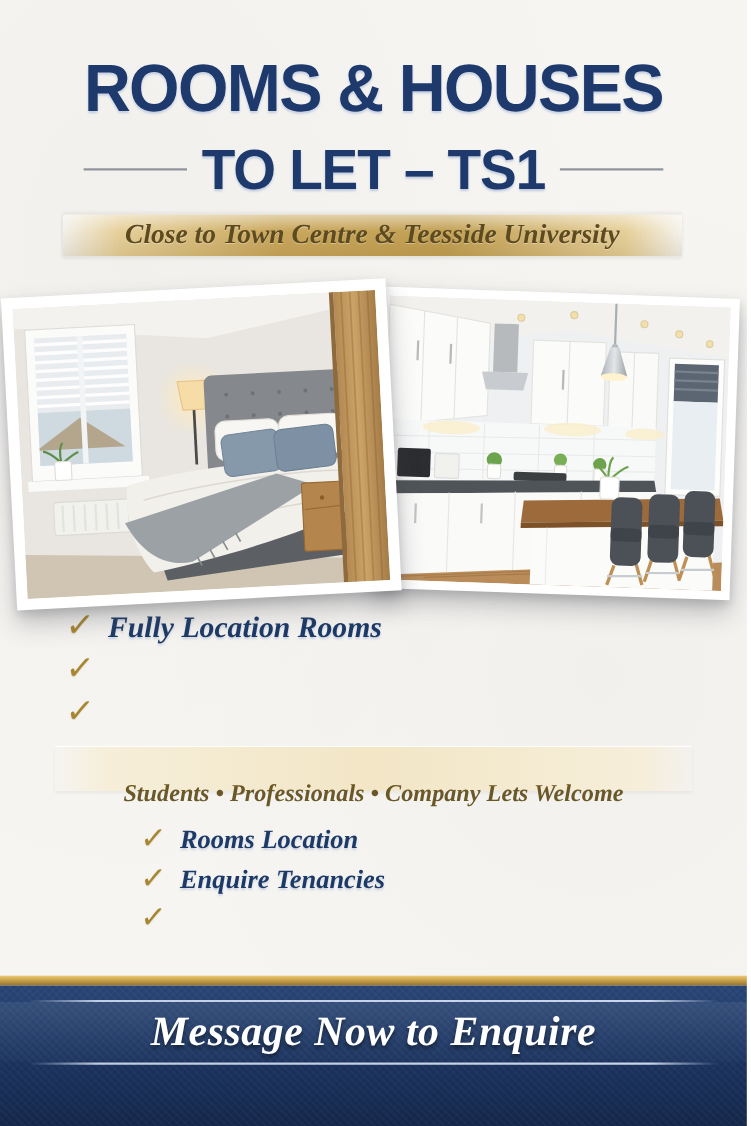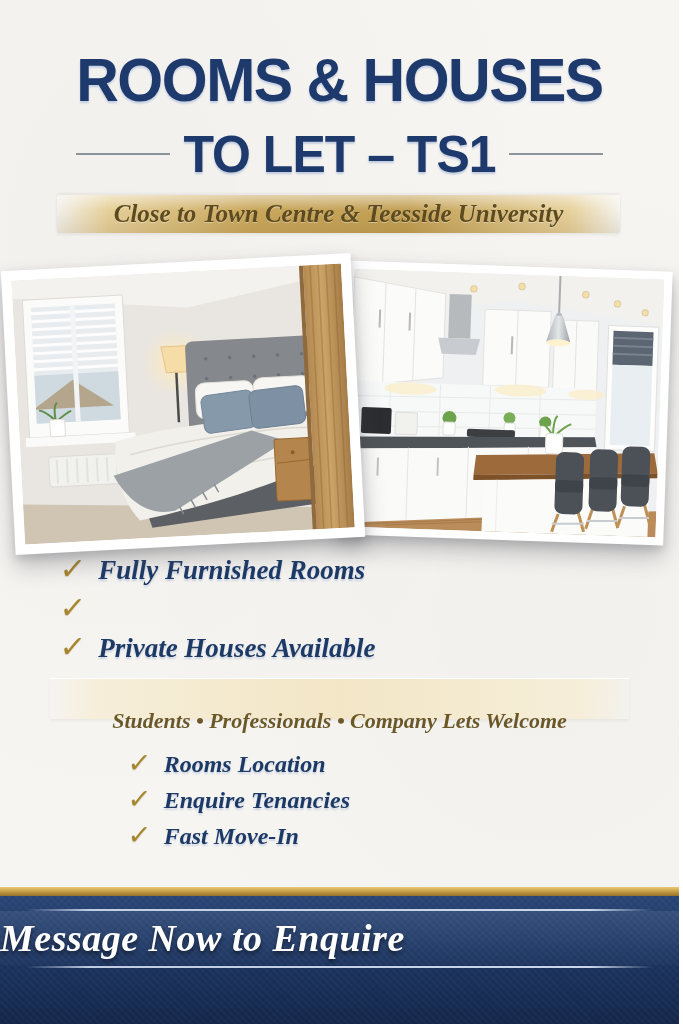--- a/index.html
+++ b/index.html
@@ -98,21 +98,21 @@
     background:linear-gradient(180deg, rgba(255,255,255,0.08), rgba(255,255,255,0.02));
   }
   .fline{
     position:absolute;left:26px;right:26px;height:2px;border-radius:2px;
     background:linear-gradient(90deg, rgba(220,231,248,0) 0%, rgba(220,231,248,0.85) 10%, rgba(220,231,248,0.9) 90%, rgba(220,231,248,0) 100%);
   }
   .fline.one{top:909px;}
   .fline.two{top:966px;}
   .cta{
     position:absolute;left:0;right:0;top:908px;height:60px;
-    display:flex;align-items:center;cursor:pointer;
+    display:flex;align-items:center;justify-content:center;cursor:pointer;
   }
   .cta .txt{
     font-family:"Liberation Serif", serif;font-style:italic;font-weight:bold;
     font-size:38px;color:#ffffff;letter-spacing:0.5px;
     text-shadow:0 3px 4px rgba(0,0,0,0.5);
   }
 </style>
 </head>
 <body>
 
@@ -366,47 +366,45 @@
         <line x1="315" y1="0" x2="315" y2="264"></line>
           <line x1="323" y1="0" x2="323" y2="264"></line>
       </g>
       <rect x="288" y="0" width="4" height="264" fill="#8f6a3c"></rect>
     </svg>
   </div>
 
   <div class="features primary">
     <div class="feat">
       <span class="check">✓</span>
-      <span class="label">Fully Furnished Rooms</span>
-    </div>
-    <div class="feat">
-      <span class="check">✓</span>
-    </div>
-    <div class="feat">
-      <span class="check">✓</span>
-      <span class="label">Private Houses Available</span>
+      <span class="label">Fully Location Rooms</span>
+    </div>
+    <div class="feat">
+      <span class="check">✓</span>
+    </div>
+    <div class="feat">
+      <span class="check">✓</span>
     </div>
   </div>
 
   <div class="audience-band">
     <span class="txt">Students • Professionals • Company Lets Welcome</span>
   </div>
 
   <div class="features secondary">
     <div class="feat">
       <span class="check">✓</span>
       <span class="label">Rooms Location</span>
     </div>
     <div class="feat">
       <span class="check">✓</span>
       <span class="label">Enquire Tenancies</span>
     </div>
     <div class="feat">
       <span class="check">✓</span>
-      <span class="label">Fast Move-In</span>
     </div>
   </div>
 
   <div class="gold-strip"></div>
   <div class="navy-footer"></div>
   <div class="cta-panel"></div>
   <div class="fline one"></div>
   <div class="fline two"></div>
   <div class="cta">
     <span class="txt">Message Now to Enquire</span>

